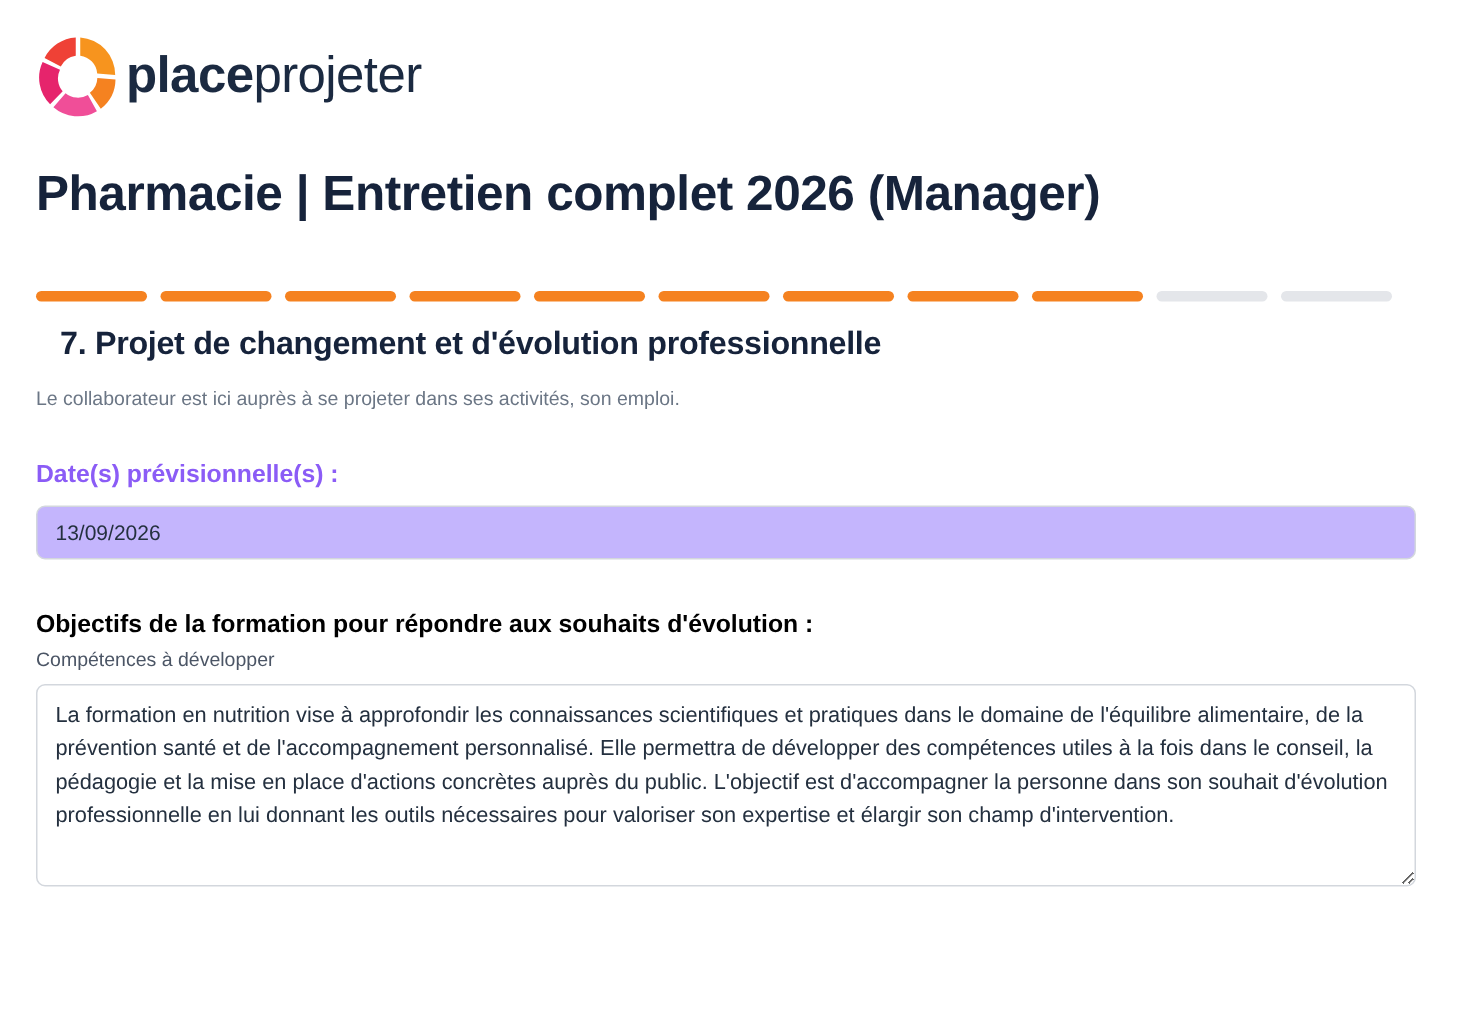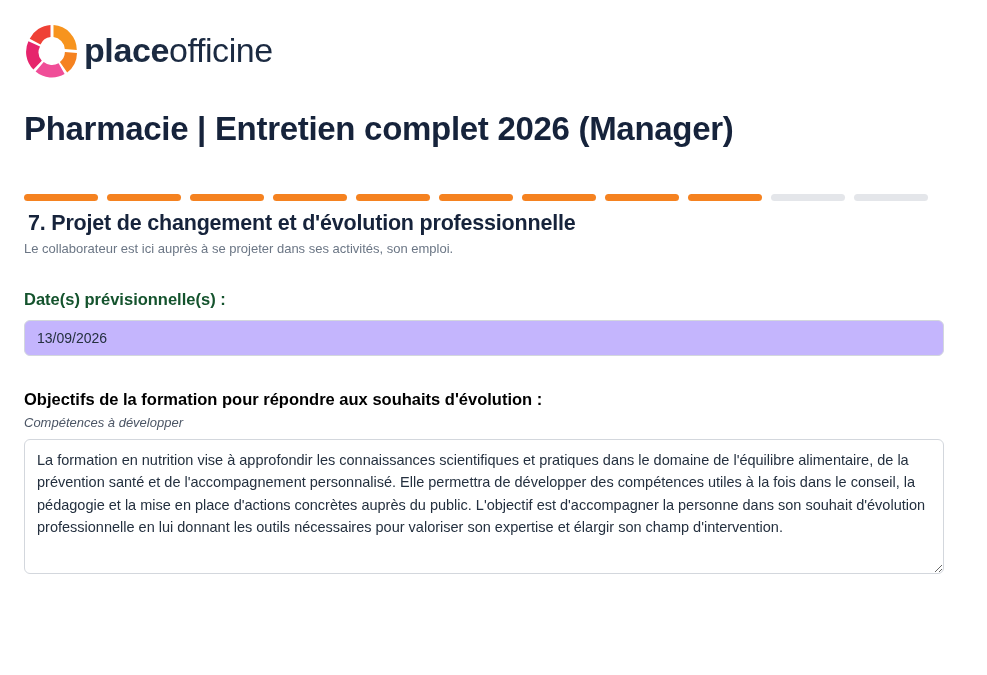--- a/index.html
+++ b/index.html
@@ -68,40 +68,39 @@
     border-radius: 4px;
     background: #e4e6ea;
   }
   .seg.done { background: #f58220; }
 
   
   .section-title {
     font-size: 21.5px;
     font-weight: 700;
     color: #16233b;
-    margin: 4px;
+    margin: 16px;
     letter-spacing: -0.2px;
   }
   .section-sub {
     font-size: 13px;
     color: #6b7685;
     margin-top: 5px;
   }
 
   
   .field-group { margin-top: 34px; }
   .field-label {
     font-size: 16.5px;
     font-weight: 700;
-    color: #14532d;
+    color: #8b5cf6;
     margin-bottom: 11px;
   }
   .field-hint {
     font-size: 13px;
-    font-style: italic;
     color: #4b5565;
     margin-top: 6px;
     margin-bottom: 9px;
   }
   input.text-input {
     display: block;
     width: 920px;
     height: 36px;
     padding: 6px 12px;
     font-size: 14px;
@@ -145,21 +144,21 @@
         <g transform="translate(28,28)">
           <path d="M -1.5 -25 A 25 25 0 0 0 -22.3 -11.3 L -11.5 -5.6 A 13 13 0 0 1 -1.5 -12.9 Z" fill="#ef4136"></path>
           <path d="M -23.6 -8.7 A 25 25 0 0 0 -18.6 19.5 L -10.2 10.8 A 13 13 0 0 1 -12 -3.5 Z" fill="#e6246c"></path>
           <path d="M -16.4 21.5 A 25 25 0 0 0 12.6 24.1 L 6.6 13.3 A 13 13 0 0 1 -8.3 12.1 Z" fill="#f04e98"></path>
           <path d="M 15.2 22.5 A 25 25 0 0 0 25 3 L 12.9 2 A 13 13 0 0 1 7.9 11.9 Z" fill="#f58220"></path>
           <path d="M 24.8 0 A 25 25 0 0 0 1.5 -25 L 1.5 -12.9 A 13 13 0 0 1 12.8 -1 Z" fill="#f7941e"></path>
         </g>
       </svg>
     </div>
     <div class="logo-text">
-      <span>place</span><span class="thin">officine</span>
+      <span>place</span><span class="thin">projeter</span>
     </div>
   </div>
 
   <h1 class="main-title">Pharmacie | Entretien complet 2026 (Manager)</h1>
 
   <div class="progress">
     <div class="seg done"></div>
     <div class="seg done"></div>
     <div class="seg done"></div>
     <div class="seg done"></div>

